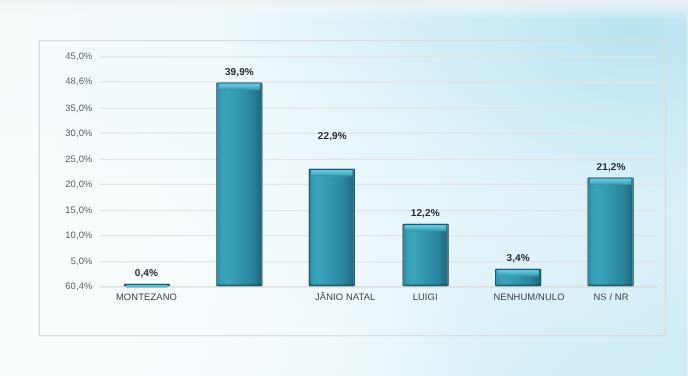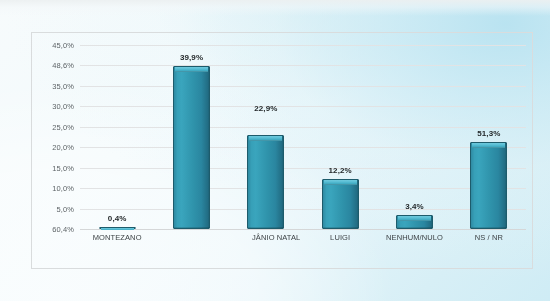--- a/index.html
+++ b/index.html
@@ -197,39 +197,39 @@
           <div class="cap"></div>
         </div>
       </div>
       <div class="bar-slot" style="left: 316px; width: 37px;">
         <div class="bar-value">3,4%</div>
         <div class="bar" style="height: 13.9022px;">
           <div class="cap"></div>
         </div>
       </div>
       <div class="bar-slot" style="left: 390.333px; width: 37px;">
-        <div class="bar-value">51,3%</div>
+        <div class="bar-value">21,2%</div>
         <div class="bar" style="height: 86.6844px;">
           <div class="cap"></div>
         </div>
       </div>
     </div>
 
   <div id="xlabels">
 
   <div class="xlabel" style="left: 0px; width: 74.3333px;">
         <span>MONTEZANO</span>
       </div>
       <div class="xlabel" style="left: 159px; width: 74.3333px;">
         <span>JÂNIO NATAL</span>
       </div>
       <div class="xlabel" style="left: 223px; width: 74.3333px;">
         <span>LUIGI</span>
       </div>
-      <div class="xlabel" style="left: 297.333px; width: 74.3333px;">
+      <div class="xlabel" style="left: 297.333px; width: 74.3333px; text-align: right;">
         <span>NENHUM/NULO</span>
       </div>
       <div class="xlabel" style="left: 371.667px; width: 74.3333px;">
         <span>NS / NR</span>
       </div>
     </div>
 
 </div>
 
 </body></html>

